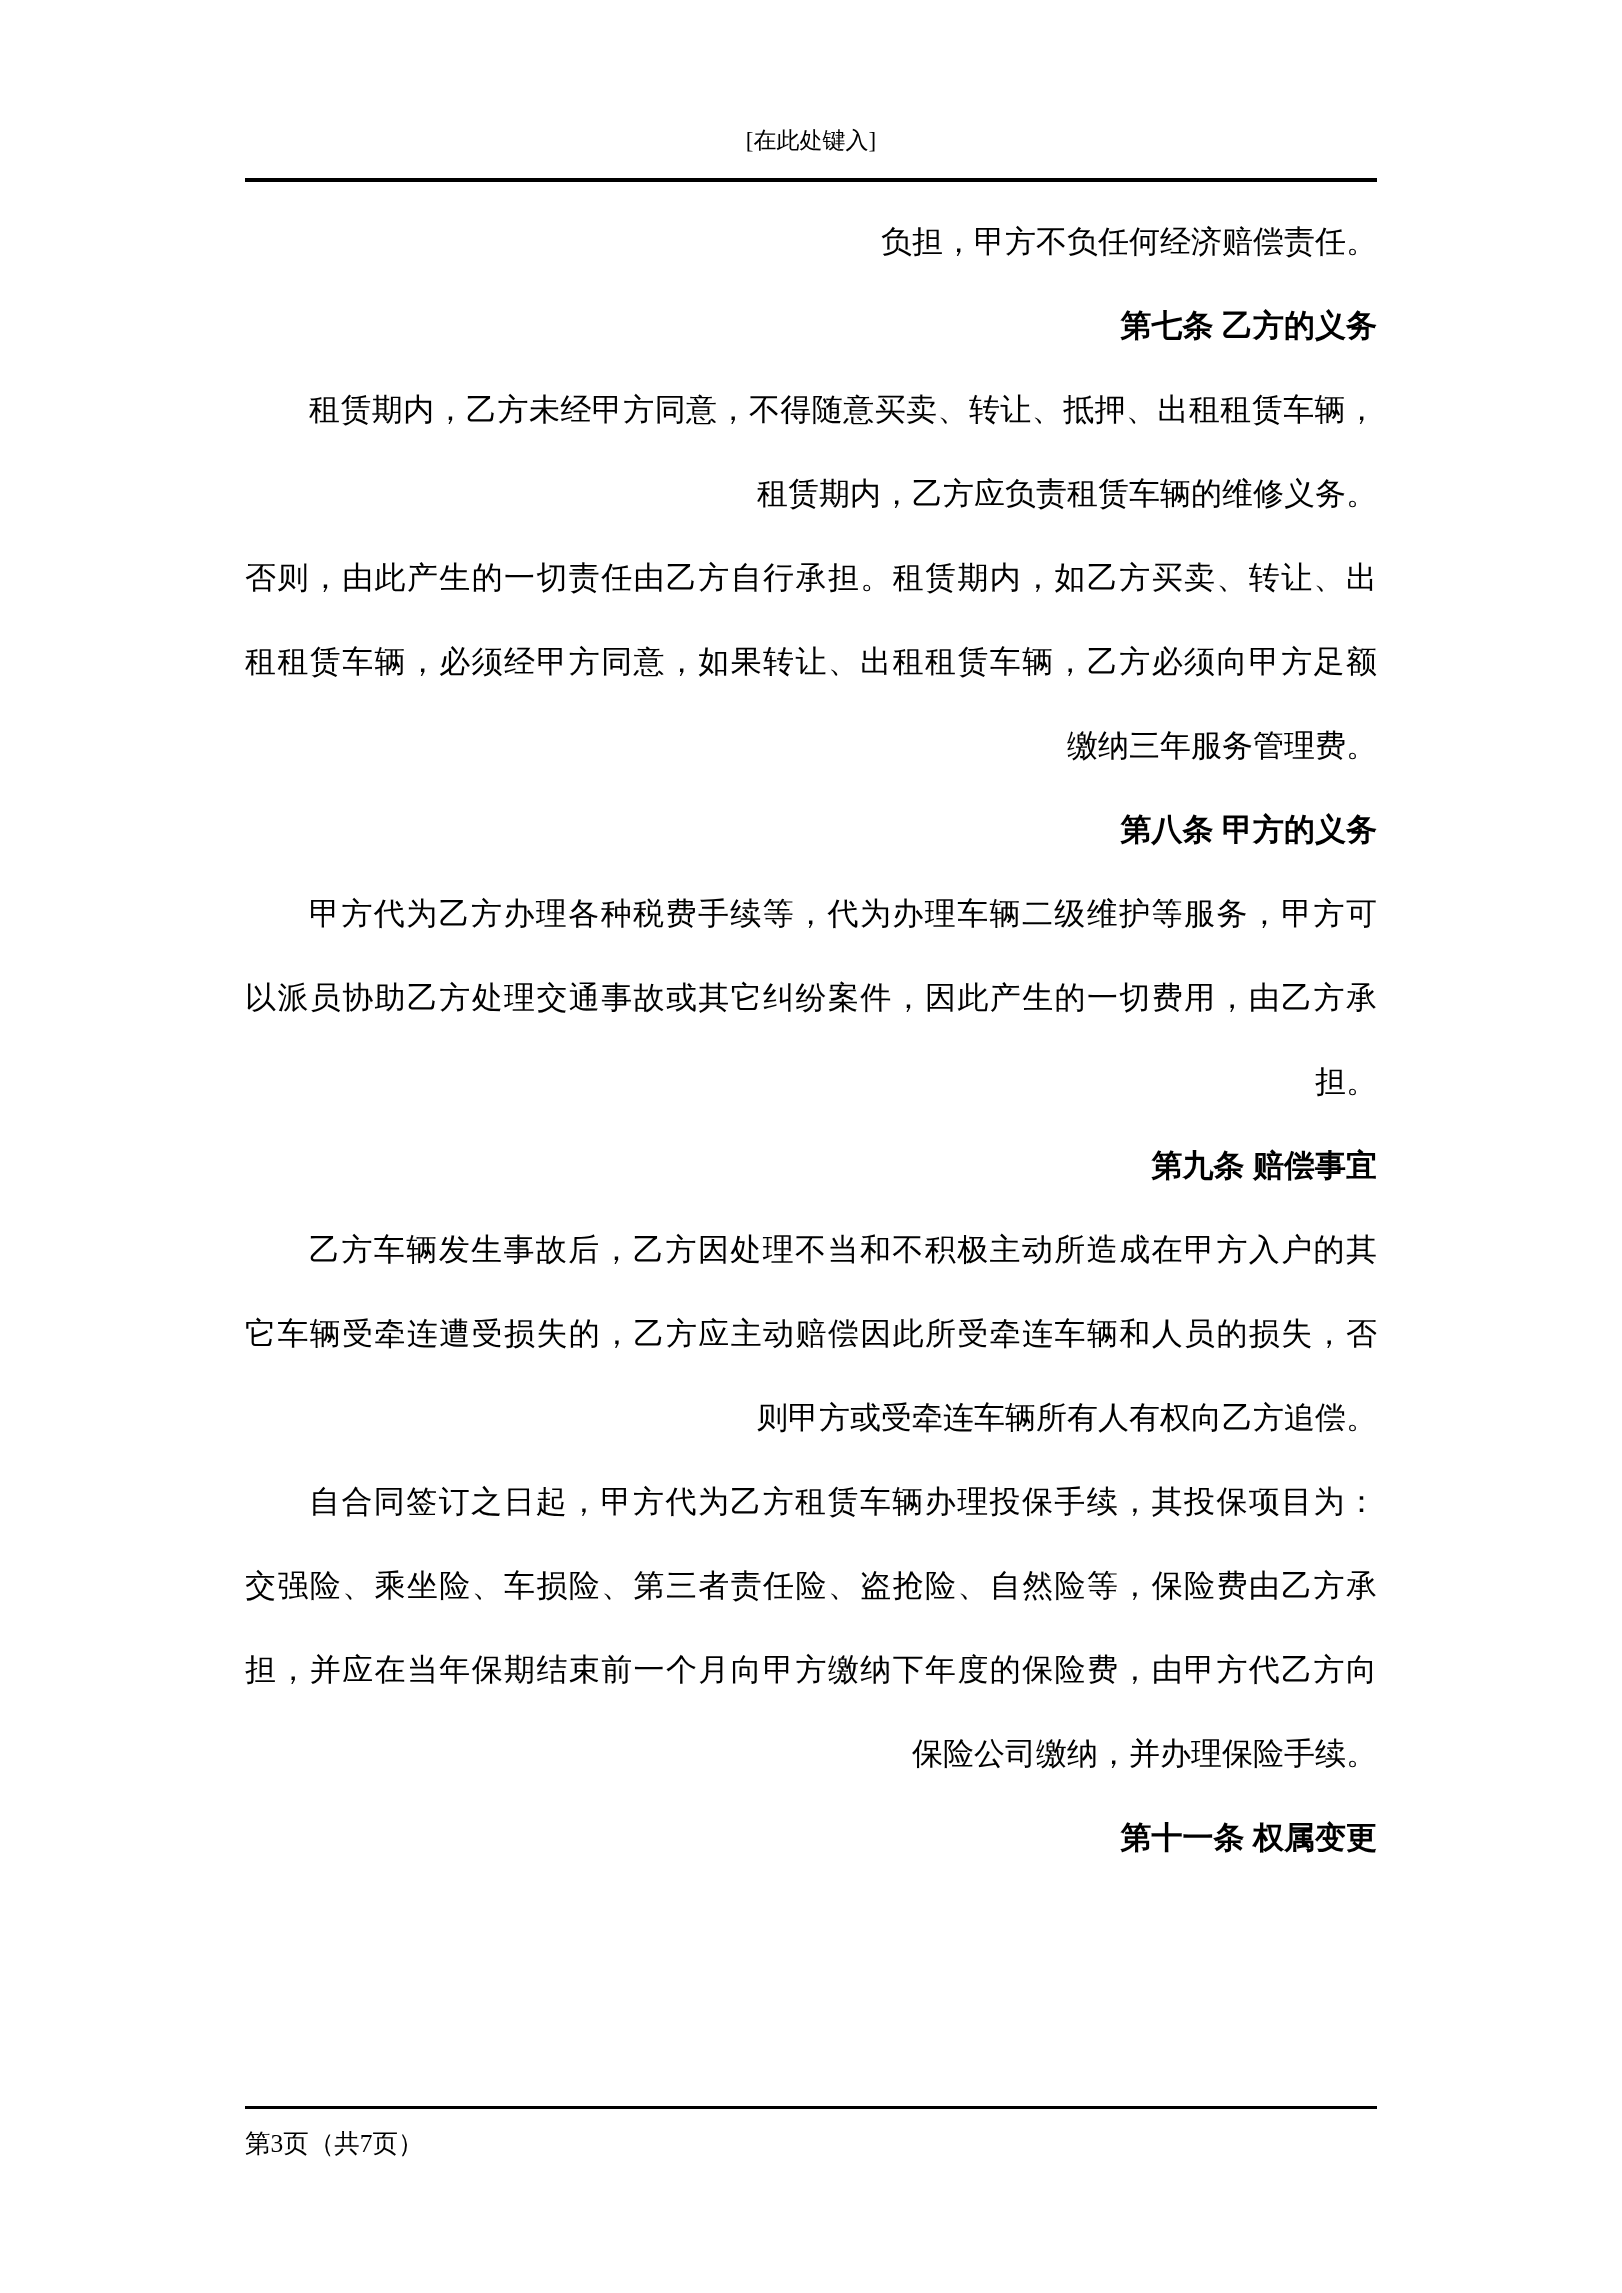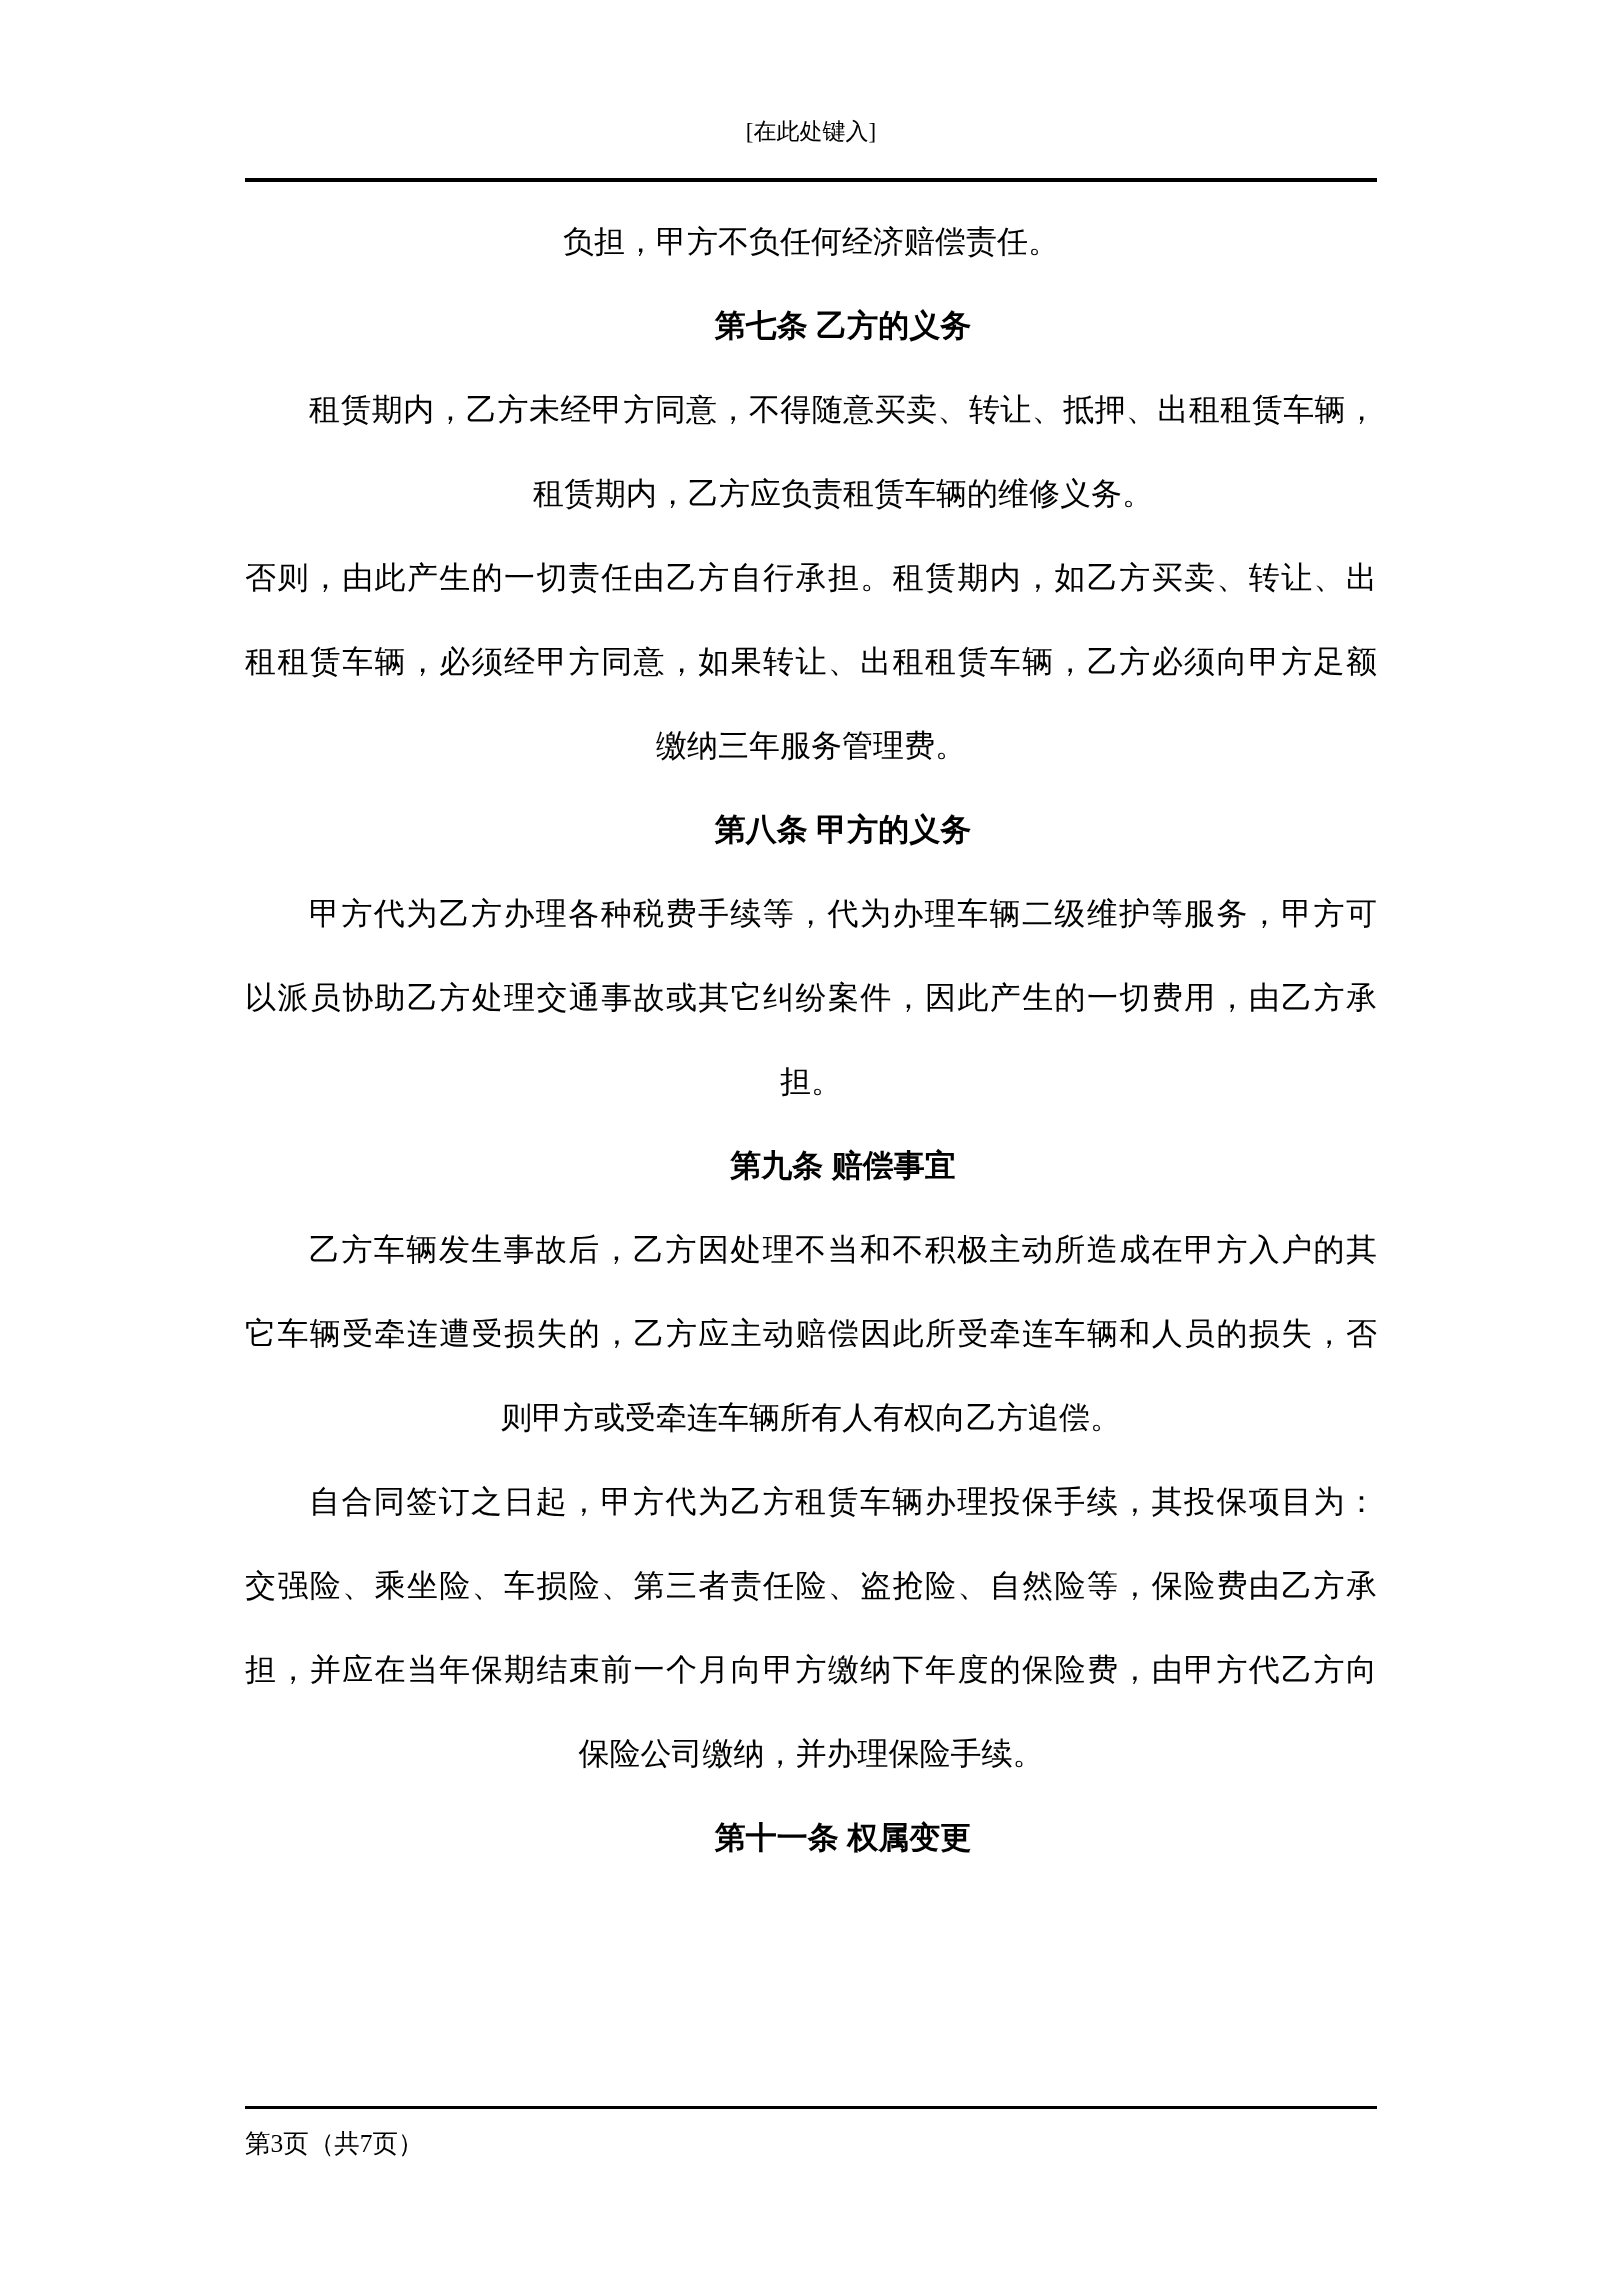--- a/index.html
+++ b/index.html
@@ -11,21 +11,21 @@
     position: relative;
     width: 1623px;
     height: 2294px;
     background: #ffffff;
     font-family: "Liberation Sans", sans-serif;
     color: #000000;
     overflow: hidden;
   }
   .header-text {
     position: absolute;
-    top: 116px;
+    top: 125px;
     left: 245px;
     width: 1132px;
     text-align: center;
     font-family: "Liberation Serif", serif;
     font-size: 23px;
     line-height: 31px;
     color: #000000;
   }
   .header-rule {
     position: absolute;
@@ -38,21 +38,21 @@
   .content {
     position: absolute;
     top: 200px;
     left: 245px;
     width: 1132px;
   }
   .line {
     height: 84px;
     line-height: 84px;
     font-size: 31px;
-    text-align: center;
+    text-align: right;
     overflow: hidden;
     white-space: normal;
   }
   .line.fill {
     text-align: justify;
     text-align-last: justify;
   }
   .line.indent {
     padding-left: 64px;
   }

